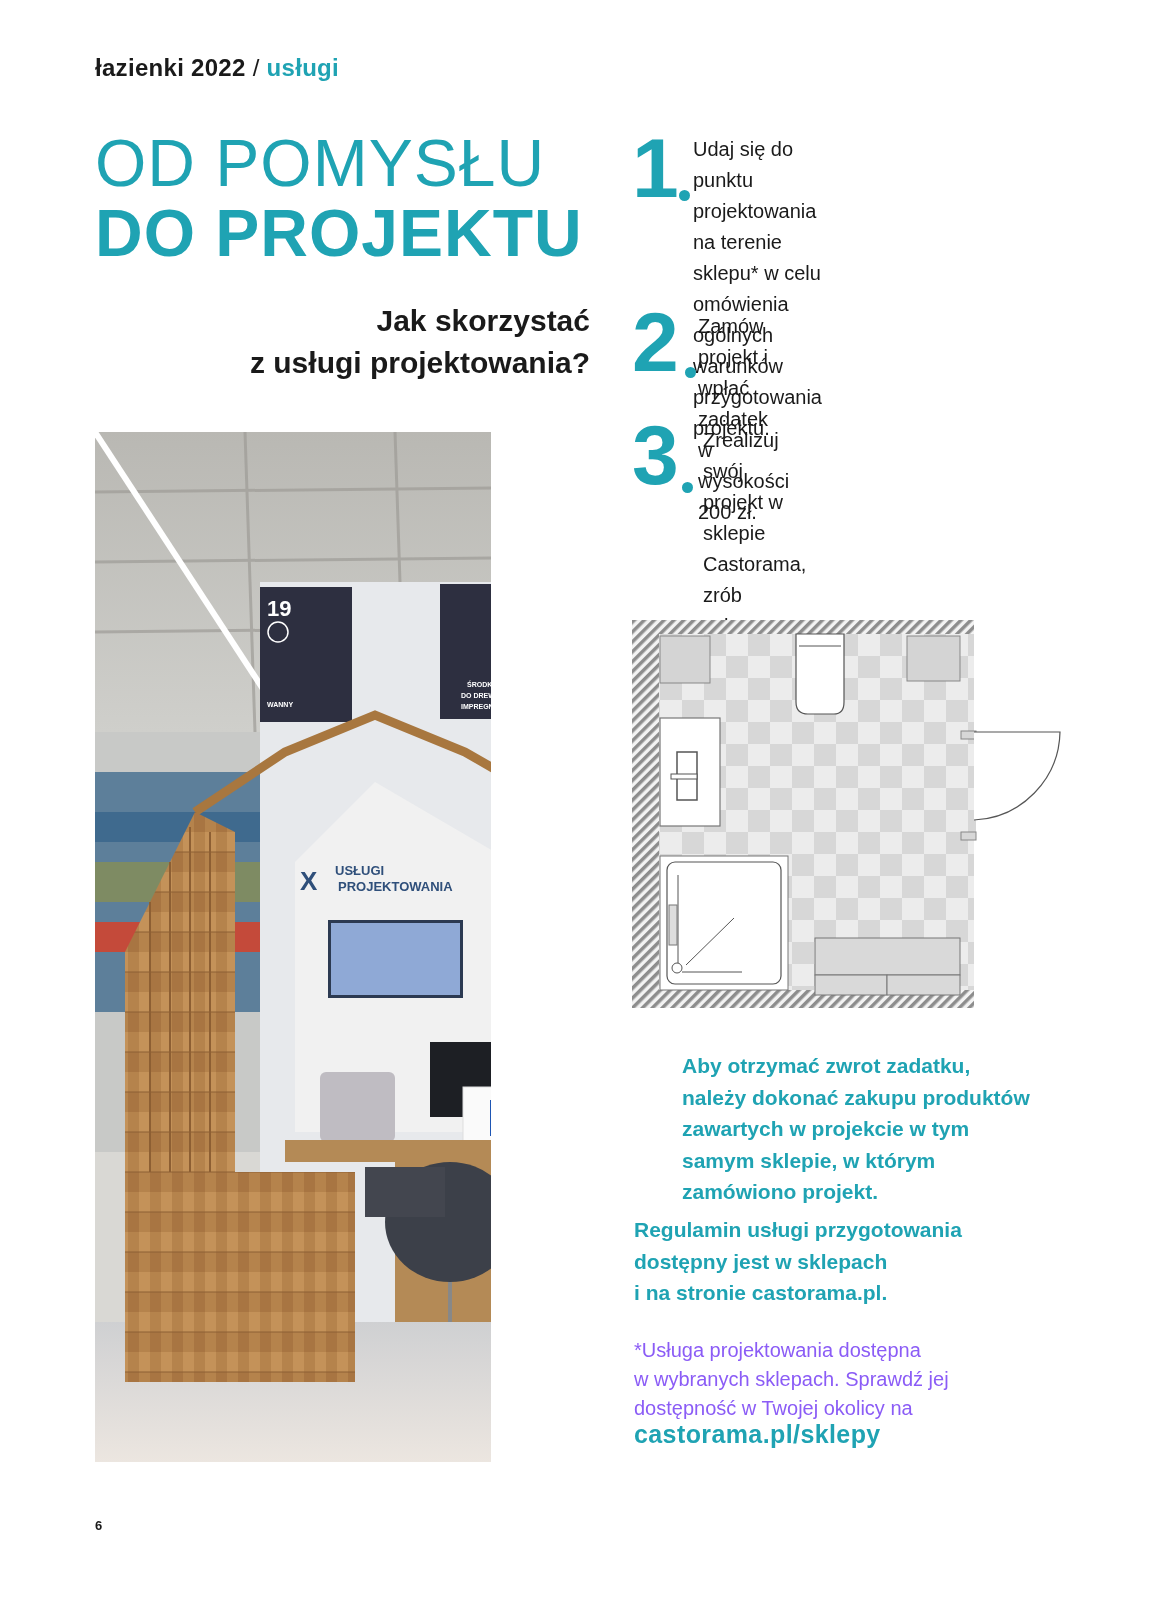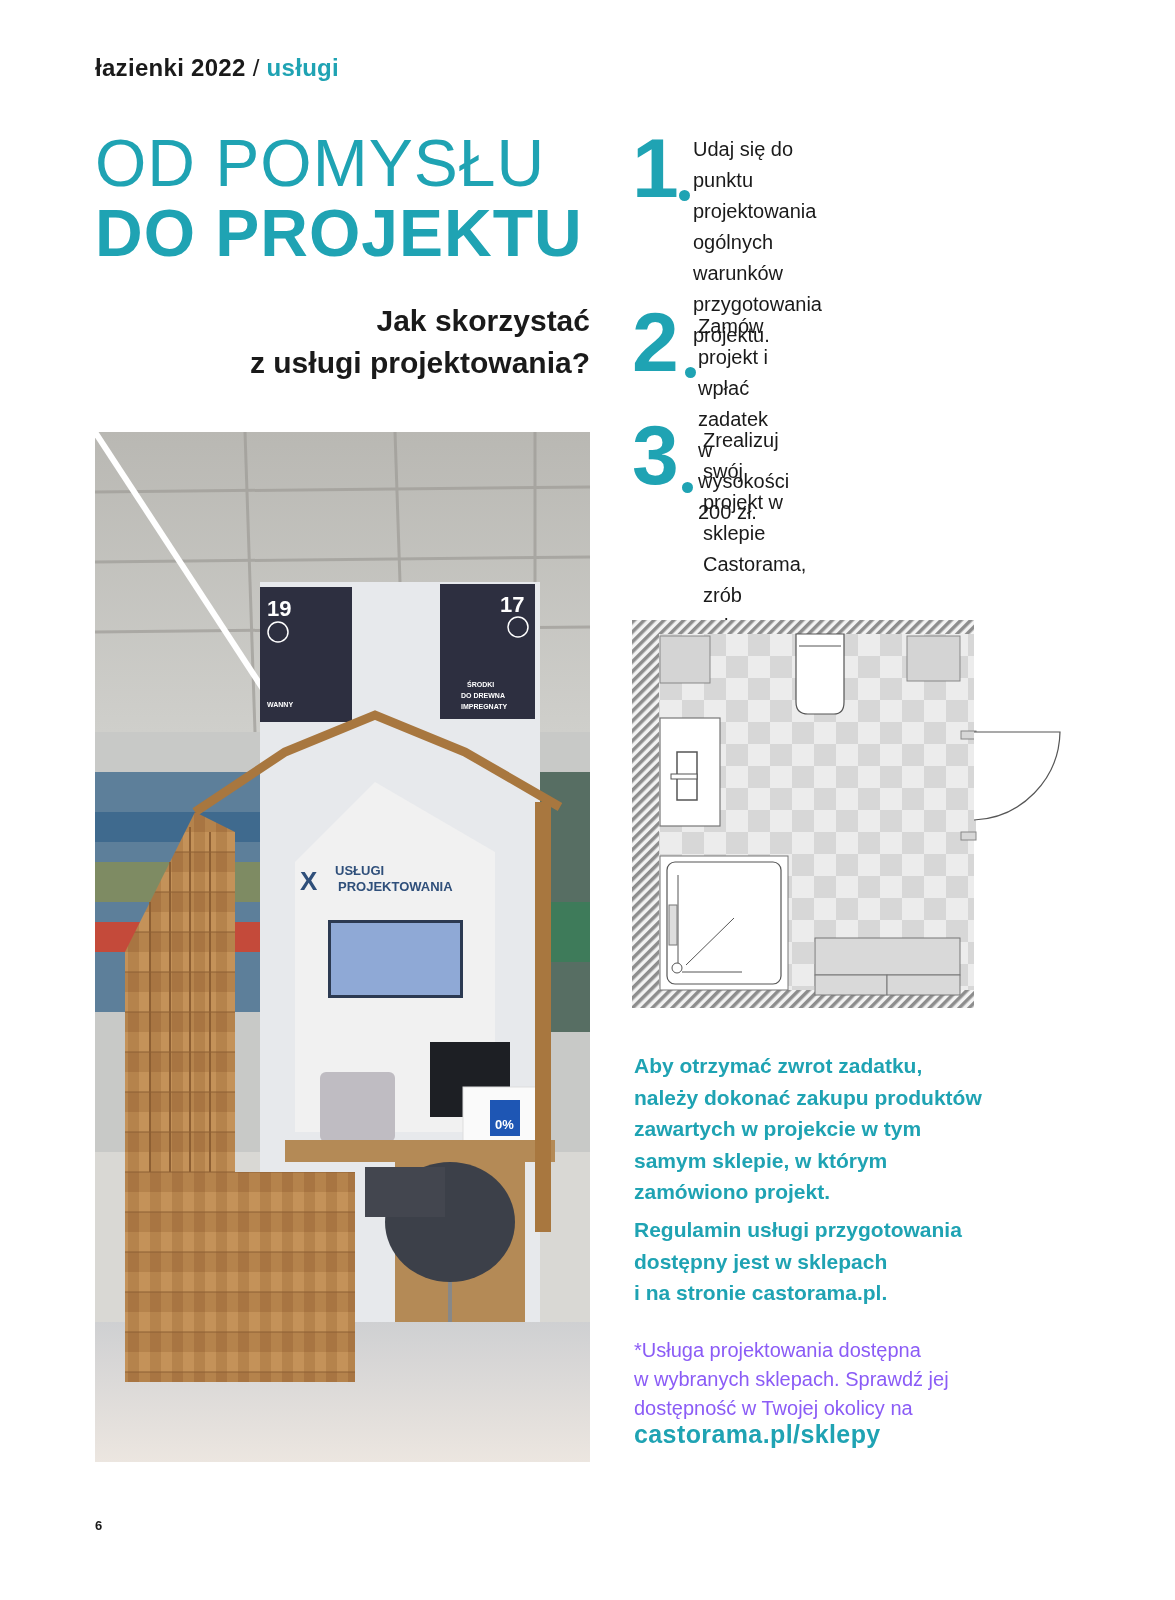--- a/index.html
+++ b/index.html
@@ -12,21 +12,21 @@
   .breadcrumb .teal { color:#1fa3b3; }
 
   .title { left:95px; top:128px; width:495px; text-align:left; color:#1fa3b3;
            font-size:66px; line-height:70px; letter-spacing:1px; }
   .title .l1 { font-weight:normal; }
   .title .l2 { font-weight:bold; }
 
   .subtitle { left:95px; top:300px; width:495px; text-align:right; font-size:30px;
               font-weight:bold; line-height:42px; }
 
-  .photo { left:95px; top:432px; width:495px; height:1030px; overflow:hidden;
+  .photo { left:95px; top:432px; width:396px; height:1030px; overflow:hidden;
            background:#d9d8d4; }
 
   .step { left:632px; }
   .step-num { position:absolute; left:0; top:0; color:#1fa3b3; font-weight:bold;
               font-size:84px; line-height:84px; }
   .step-dot { position:absolute; width:11px; height:11px; border-radius:50%; background:#1fa3b3; }
   .step-text { position:absolute; font-size:20px; line-height:31px; color:#1a1a1a; }
 
   .plan { left:632px; top:620px; width:430px; height:390px; }
 
@@ -134,20 +134,21 @@
     </g>
     <rect x="440" y="370" width="16" height="430" fill="#a8773f"></rect>
   </svg>
 </div>
 
 <div class="abs step" style="top:126px;">
   <div class="step-num">1</div>
   <div class="step-dot" style="left:47px; top:64px;"></div>
   <div class="step-text" style="left:61px; top:8px;">
     <div>Udaj się do punktu projektowania</div>
+    <div>na terenie sklepu* w celu omówienia</div>
     <div>ogólnych warunków przygotowania</div>
     <div>projektu.</div>
   </div>
 </div>
 
 <div class="abs step" style="top:300px;">
   <div class="step-num">2</div>
   <div class="step-dot" style="left:53px; top:67px;"></div>
   <div class="step-text" style="left:66px; top:11px;">
     <div>Zamów projekt i wpłać zadatek</div>
@@ -206,21 +207,21 @@
     <line x1="54" y1="345" x2="102" y2="298" stroke="#555" stroke-width="1"></line>
     <circle cx="45" cy="348" r="5" fill="#fff" stroke="#555" stroke-width="1"></circle>
     <rect x="37" y="285" width="8" height="40" fill="#ddd" stroke="#777" stroke-width="1"></rect>
 
     <rect x="183" y="318" width="145" height="37" fill="#d9d9d9" stroke="#777" stroke-width="1"></rect>
     <rect x="183" y="355" width="72" height="20" fill="#d9d9d9" stroke="#777" stroke-width="1"></rect>
     <rect x="255" y="355" width="73" height="20" fill="#d9d9d9" stroke="#777" stroke-width="1"></rect>
   </svg>
 </div>
 
-<div class="abs note-teal" style="top:1050px;">
+<div class="abs note-teal" style="top:1050px;margin-left:48px;">
   <div>Aby otrzymać zwrot zadatku,</div>
   <div>należy dokonać zakupu produktów</div>
   <div>zawartych w projekcie w tym</div>
   <div>samym sklepie, w którym</div>
   <div>zamówiono projekt.</div>
 </div>
 
 <div class="abs note-teal" style="top:1214px;">
   <div>Regulamin usługi przygotowania</div>
   <div>dostępny jest w sklepach</div>

